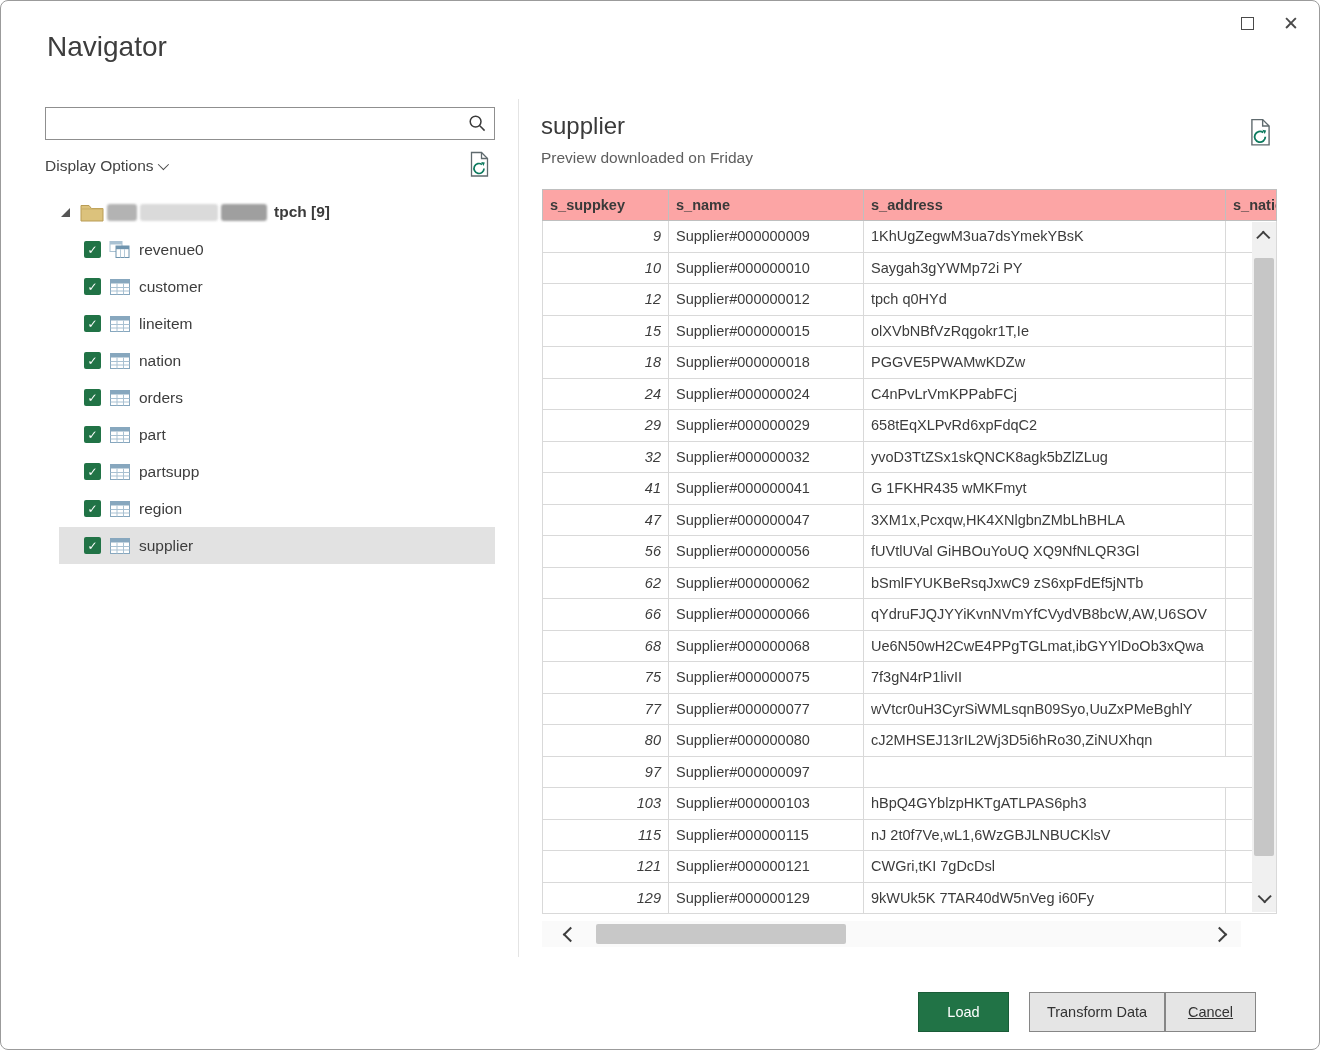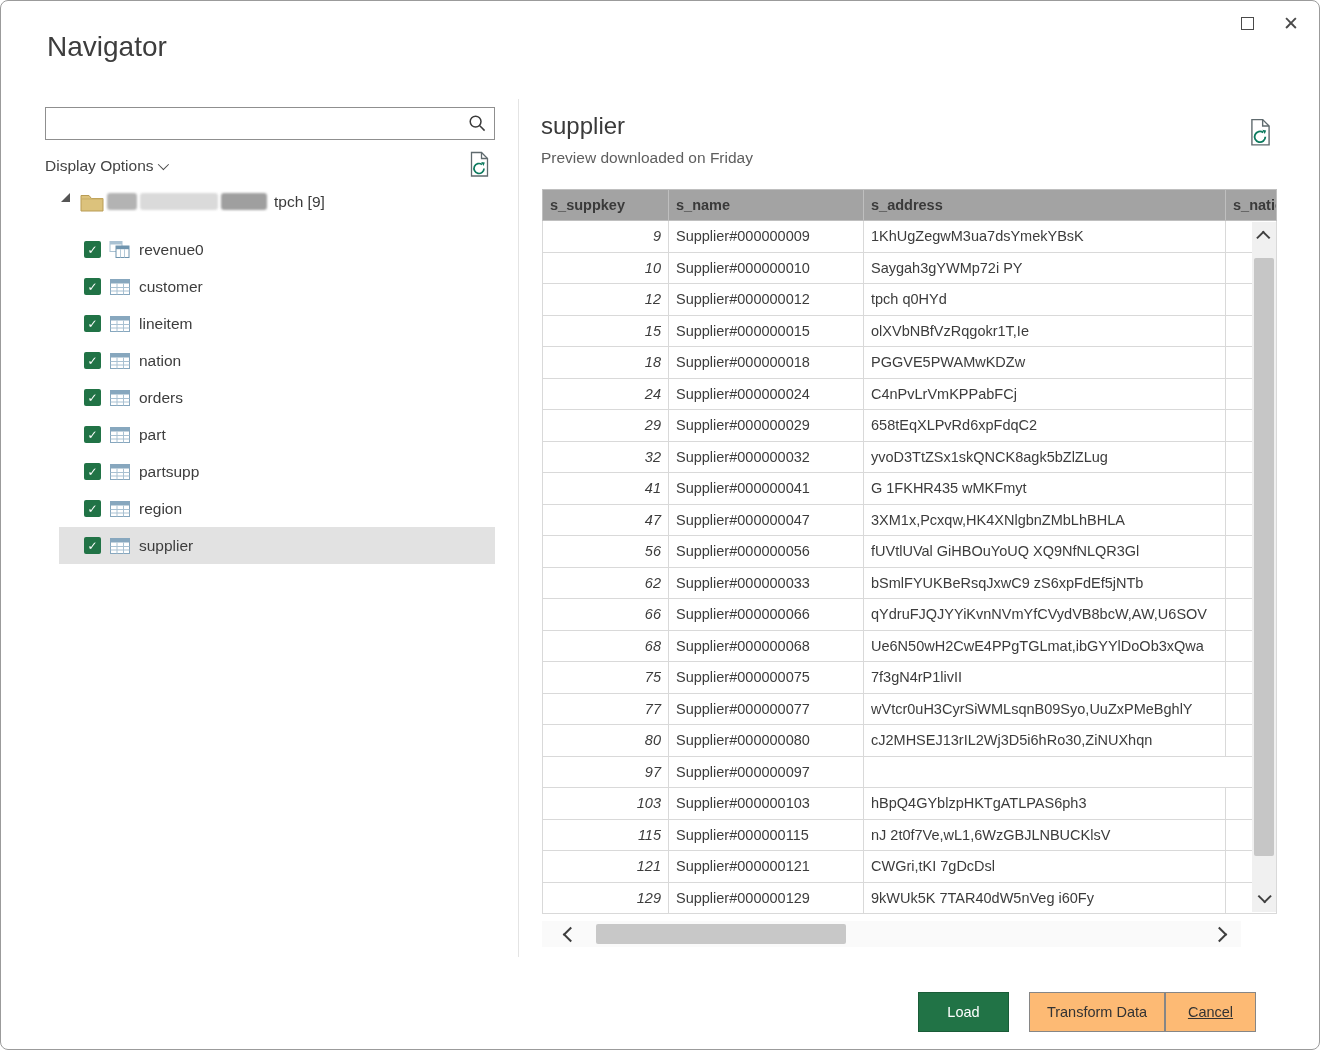--- a/index.html
+++ b/index.html
@@ -30,21 +30,21 @@
 
   
   .display-options { position:absolute; left:44px; top:152px; height:26px; display:flex; align-items:center; gap:4px;
     font-size:15.5px; color:#444; cursor:pointer; }
   .chev { display:inline-block; width:7px; height:7px; border-right:1.6px solid #4a4a4a; border-bottom:1.6px solid #4a4a4a; }
   .chev-down { transform:rotate(45deg) translateY(-2px); }
   .sidebar-refresh { position:absolute; left:466px; top:150px; }
 
   
   .tree { position:absolute; left:44px; top:192px; width:451px; }
-  .tree-root { display:flex; align-items:flex-start; height:38px; }
+  .tree-root { display:flex; align-items:center; height:38px;font-weight:bold; }
   .expander { width:0; height:0; border-left:9px solid transparent; border-bottom:9px solid #555; margin-left:16px; }
   .folder-icon { margin-left:10px; display:flex; }
   .redacted { height:17px; border-radius:3px; filter:blur(1.2px); }
   .red-1 { width:30px; background:#b3b3b3; margin-left:3px; }
   .red-2 { width:78px; background:#dadada; margin-left:3px; }
   .red-3 { width:46px; background:#9f9f9f; margin-left:3px; }
   .root-label { margin-left:7px; font-size:15.5px; color:#3b3b3b; }
 
   .tree-item { display:flex; align-items:center; height:37px; margin-left:14px; width:436px; box-sizing:border-box;
     padding-left:25px; cursor:pointer; }
@@ -62,21 +62,21 @@
   .preview-subtitle { position:absolute; left:540px; top:148px; font-size:15.5px; color:#5e5e5e; }
   .preview-refresh { position:absolute; left:1246px; top:117px; cursor:pointer; }
 
   
   .data-table { position:absolute; left:541px; top:188px; width:735px; height:726px; box-sizing:border-box; overflow:hidden; }
   .hrow { display:flex; border-top:1px solid #bfbfbf; border-left:1px solid #bfbfbf; box-sizing:border-box; }
   .rows { }
   .trow { display:flex; border-left:1px solid #d9d9d9; box-sizing:border-box; background:#fff; }
   .cell { box-sizing:border-box; height:31.5px; line-height:30px; font-size:14.5px; color:#3c3c3c;
     padding:0 7px; white-space:nowrap; overflow:hidden; border-right:1px solid #d9d9d9; border-bottom:1px solid #d9d9d9; }
-  .th { height:31px; line-height:30px; font-weight:bold; background:#a3a3a3; border-right:1px solid #bfbfbf;
+  .th { height:31px; line-height:30px; font-weight:bold; background:#fca5a5; border-right:1px solid #bfbfbf;
     border-bottom:1px solid #bfbfbf; color:#3a3a3a; }
   .c0 { width:126px; flex:0 0 126px; }
   .c1 { width:195px; flex:0 0 195px; }
   .c2 { width:362px; flex:0 0 362px; }
   .c3 { flex:1 1 auto; }
   .trow .c0 { text-align:right; font-style:italic; }
 
   
   .v-scrollbar { position:absolute; left:1251px; top:221px; width:24px; height:690px; background:#f0f0f0; }
   .sb-btn { position:absolute; left:0; width:24px; height:30px; display:flex; align-items:center; justify-content:center; cursor:pointer; }
@@ -92,21 +92,21 @@
   .hb-left { left:12px; }
   .hb-right { right:6px; }
   .chev-left { transform:rotate(135deg); border-color:#3f3f3f; border-width:2.2px; width:9px; height:9px; }
   .chev-right { transform:rotate(-45deg); border-color:#3f3f3f; border-width:2.2px; width:9px; height:9px; }
   .h-thumb { position:absolute; left:54px; top:3px; width:250px; height:20px; background:#c8c8c8; border-radius:2px; cursor:pointer; }
 
   
   .btn { position:absolute; top:991px; height:40px; box-sizing:border-box; display:flex; align-items:center;
     justify-content:center; font-size:14.5px; cursor:pointer; user-select:none; }
   .btn-load { left:917px; width:91px; background:#217346; border:1px solid #1a5c38; color:#fff; }
-  .btn-secondary { background:#fdba74; border:1px solid #868686; color:#333; }
+  .btn-secondary { background:#e5e5e5; border:1px solid #868686; color:#333; }
   .btn-transform { left:1028px; width:136px; }
   .btn-cancel { left:1164px; width:91px;text-decoration:underline; }
 </style>
 </head>
 <body>
 
 <div class="dialog">
 
   <div class="win-controls">
     <div class="win-btn">
@@ -395,21 +395,21 @@
           <div class="cell c3"></div>
         </div>
         <div class="trow">
           <div class="cell c0">56</div>
           <div class="cell c1">Supplier#000000056</div>
           <div class="cell c2">fUVtlUVal GiHBOuYoUQ XQ9NfNLQR3Gl</div>
           <div class="cell c3"></div>
         </div>
         <div class="trow">
           <div class="cell c0">62</div>
-          <div class="cell c1">Supplier#000000033</div>
+          <div class="cell c1">Supplier#000000062</div>
           <div class="cell c2">bSmlFYUKBeRsqJxwC9 zS6xpFdEf5jNTb</div>
           <div class="cell c3"></div>
         </div>
         <div class="trow">
           <div class="cell c0">66</div>
           <div class="cell c1">Supplier#000000066</div>
           <div class="cell c2">qYdruFJQJYYiKvnNVmYfCVydVB8bcW,AW,U6SOV</div>
           <div class="cell c3"></div>
         </div>
         <div class="trow">

